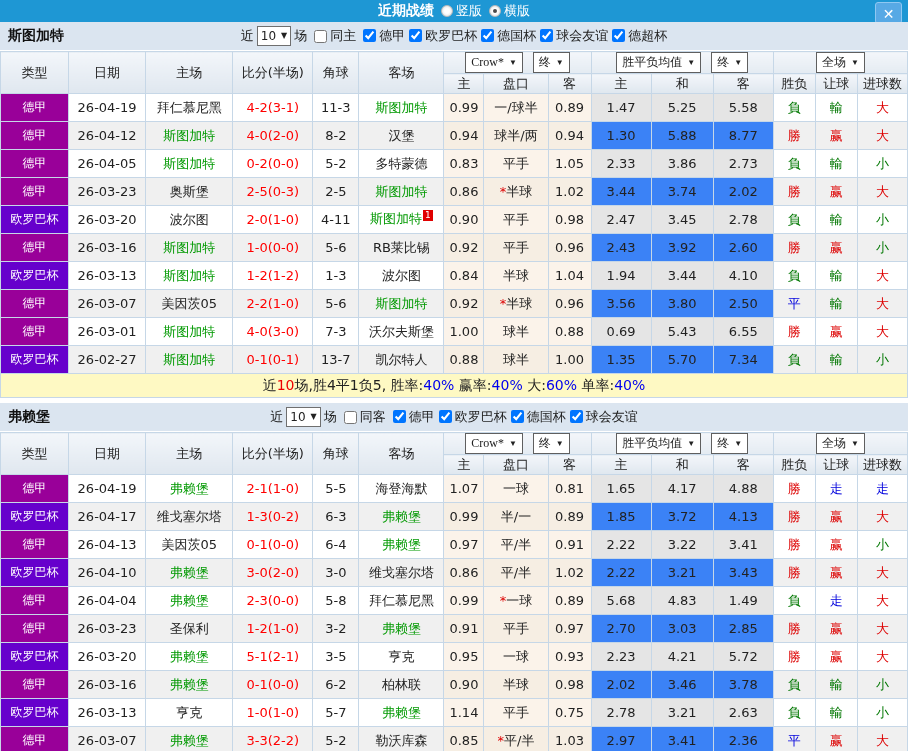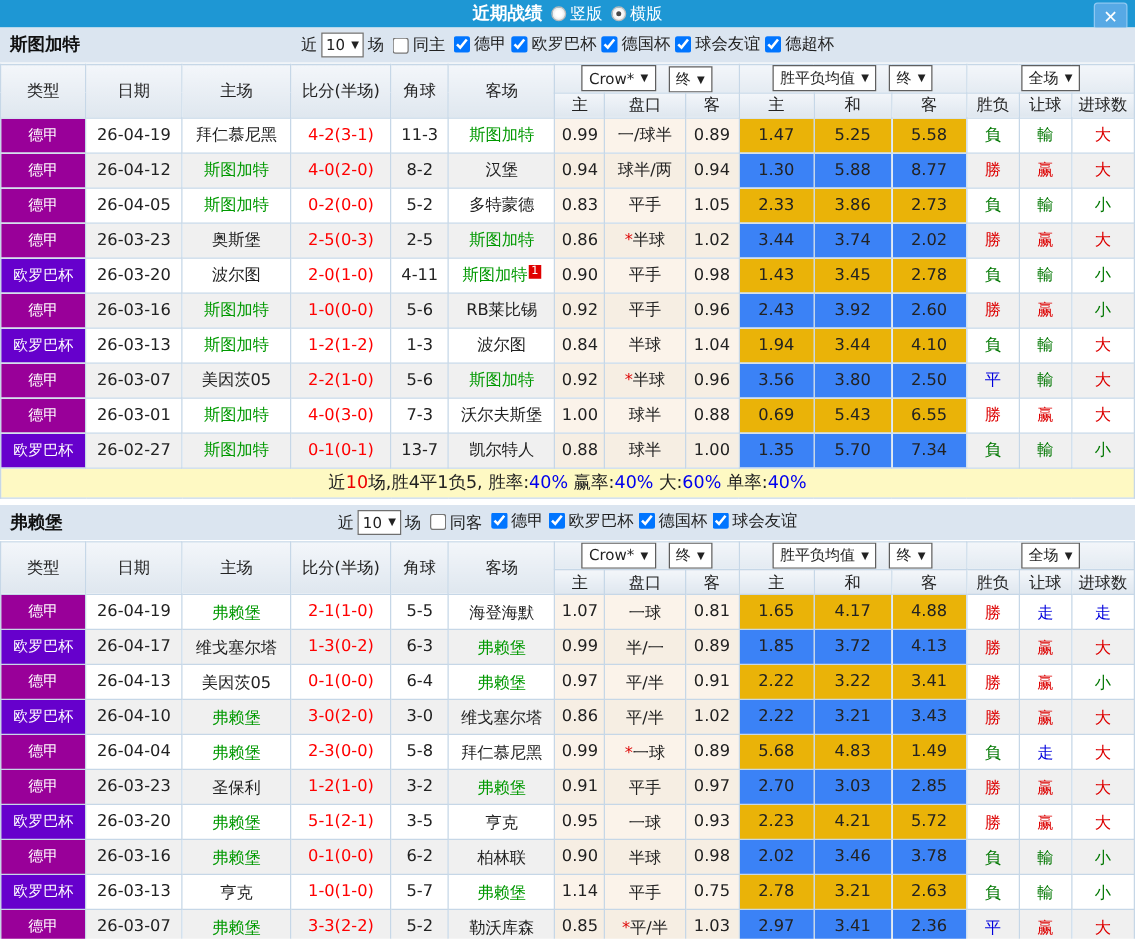--- a/index.html
+++ b/index.html
@@ -23,29 +23,29 @@
   .mini-select{display:inline-flex;align-items:center;gap:5px;border:1px solid #6f6f6f;background:#fff;height:18px;padding:0 3px;font-size:12px;line-height:18px;cursor:pointer;}
   .arr{font-size:8px;color:#222;}
   .filters label{display:inline-flex;align-items:center;gap:2px;cursor:pointer;}
   .filters input[type=checkbox]{margin:0 1px 0 4px;width:13px;height:13px;}
   
   table{border-collapse:collapse;table-layout:fixed;width:908px;}
   td,th{border:1px solid #C6D7E7;text-align:center;overflow:hidden;white-space:nowrap;padding:0;}
   thead th{background:linear-gradient(#F3F6FA,#DFE7EF);font-weight:normal;color:#222;font-size:13px;}
   .hrow1 th{height:21px;}
   .hrow2 th{height:19px;}
-  th.grp{background:linear-gradient(#F3F6FA,#E4EBF2);}
+  th.grp{background:linear-gradient(#F3F6FA,#E4EBF2);font-family:Liberation Serif, serif;}
   .hd-select{display:inline-flex;align-items:center;gap:5px;border:1px solid #5f5f5f;background:#fff;height:19px;padding:0 5px;font-size:12px;cursor:pointer;margin:0 5px;}
   tbody td{height:27px;font-size:13px;}
   .type-dejia{background:#990099;color:#fff;font-size:12px;}
   .type-cup{background:#6600CC;color:#fff;font-size:12px;}
   tr.r-even td.plain{background:#F0F0F0;}
   tr.r-odd  td.plain{background:#FFFFFF;}
   td.hcap{background:#FBF3EA;}
-  td.odds{background:#eab308;}
+  td.odds{background:#e5e5e5;}
   tr.r-even td.hcap{background:#F6EEE3;}
   tr.r-even td.odds{background:#3b82f6;}
   .score{color:#FF0000;}
   .team-green{color:#009900;}
   .sup-badge{background:#E00000;color:#fff;font-size:9px;line-height:11px;padding:0 2px;vertical-align:super;margin-left:1px;display:inline-block;}
   .c-red{color:#DD0000;}
   .c-green{color:#007700;}
   .c-blue{color:#0000DD;}
   .summary-row td{height:23px;background:#fef9c3;font-size:14px;}
   .sum-k{color:#222;}
@@ -240,21 +240,21 @@
         <tr class="r-odd">
           <td class="type-cup">欧罗巴杯</td>
           <td class="plain">26-03-20</td>
           <td class="plain"><span>波尔图</span></td>
           <td class="plain score">2-0(1-0)</td>
           <td class="plain">4-11</td>
           <td class="plain"><span class="team-green">斯图加特</span><span class="sup-badge">1</span></td>
           <td class="hcap">0.90</td>
           <td class="hcap">平手</td>
           <td class="hcap">0.98</td>
-          <td class="odds">1.43</td>
+          <td class="odds">2.47</td>
           <td class="odds">3.45</td>
           <td class="odds">2.78</td>
           <td class="plain c-green">負</td>
           <td class="plain c-green">輸</td>
           <td class="plain c-green">小</td>
         </tr>
         <tr class="r-even">
           <td class="type-dejia">德甲</td>
           <td class="plain">26-03-16</td>
           <td class="plain"><span class="team-green">斯图加特</span></td>

